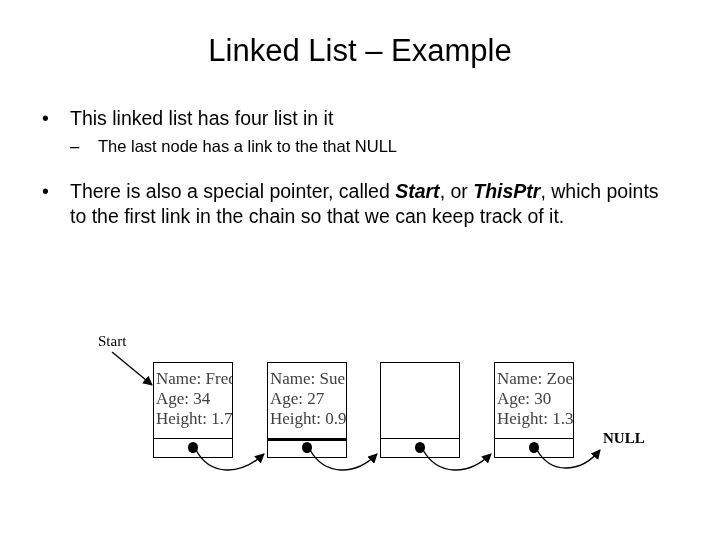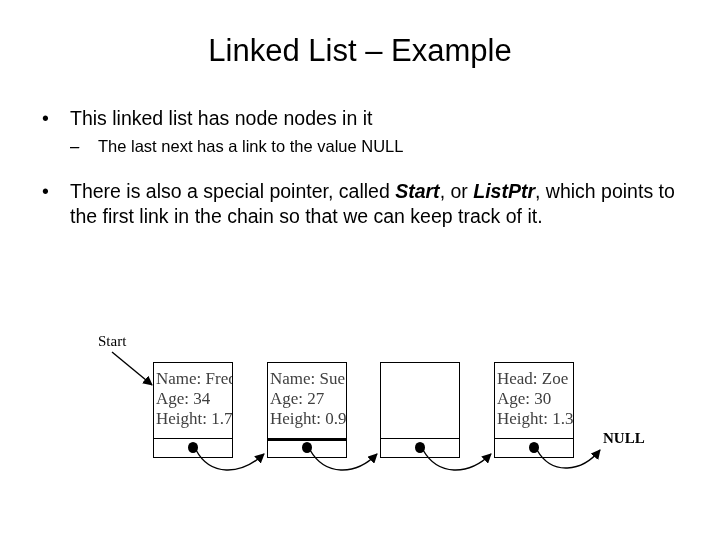--- a/index.html
+++ b/index.html
@@ -155,39 +155,39 @@
 <body>
 
 <div id="slide">
 
   <div id="title">Linked List – Example</div>
 
   <div id="body">
 
     <div class="bullet1">
       <span class="dot">•</span>
-      <span>This linked list has node nodes in it</span>
+      <span>This linked list has four list in it</span>
     </div>
 
     <div class="gap-small"></div>
 
     <div class="bullet2">
       <span class="dash">–</span>
     </div>
 
     <div class="bullet2">
       <span class="dash">–</span>
-      <span>The last next has a link to the value NULL</span>
+      <span>The last node has a link to the that NULL</span>
     </div>
 
     <div class="gap-big"></div>
 
     <div class="bullet1">
       <span class="dot">•</span>
-      <span class="para"><span>There is also a special pointer, called </span><span class="bi">Start</span><span>, or </span><span class="bi">List</span><span class="bi">Ptr</span><span>, which points to the first link in the chain so that we can keep track of it.</span></span>
+      <span class="para"><span>There is also a special pointer, called </span><span class="bi">Start</span><span>, or </span><span class="bi">This</span><span class="bi">Ptr</span><span>, which points to the first link in the chain so that we can keep track of it.</span></span>
     </div>
 
   </div>
 
   <div id="diagram">
 
     <div class="lbl" style="left:98px; top:334px;">Start</div>
     <div class="lbl" style="left:603px; top:431px;font-weight:bold;">NULL</div>
 
     <div class="node" style="left:153px; top:362px;">
@@ -216,21 +216,21 @@
 
     <div class="node" style="left:380px; top:362px;">
       <div class="divider"></div>
       <div class="ptrcell">
         <div class="ptrdot"></div>
       </div>
     </div>
 
     <div class="node" style="left:494px; top:362px;">
       <div class="data">
-        <div>Head: Zoe</div>
+        <div>Name: Zoe</div>
         <div>Age: 30</div>
         <div>Height: 1.3</div>
       </div>
       <div class="divider"></div>
       <div class="ptrcell">
         <div class="ptrdot"></div>
       </div>
     </div>
 
     <svg width="720" height="540" style="position:absolute; left:0; top:0;">

